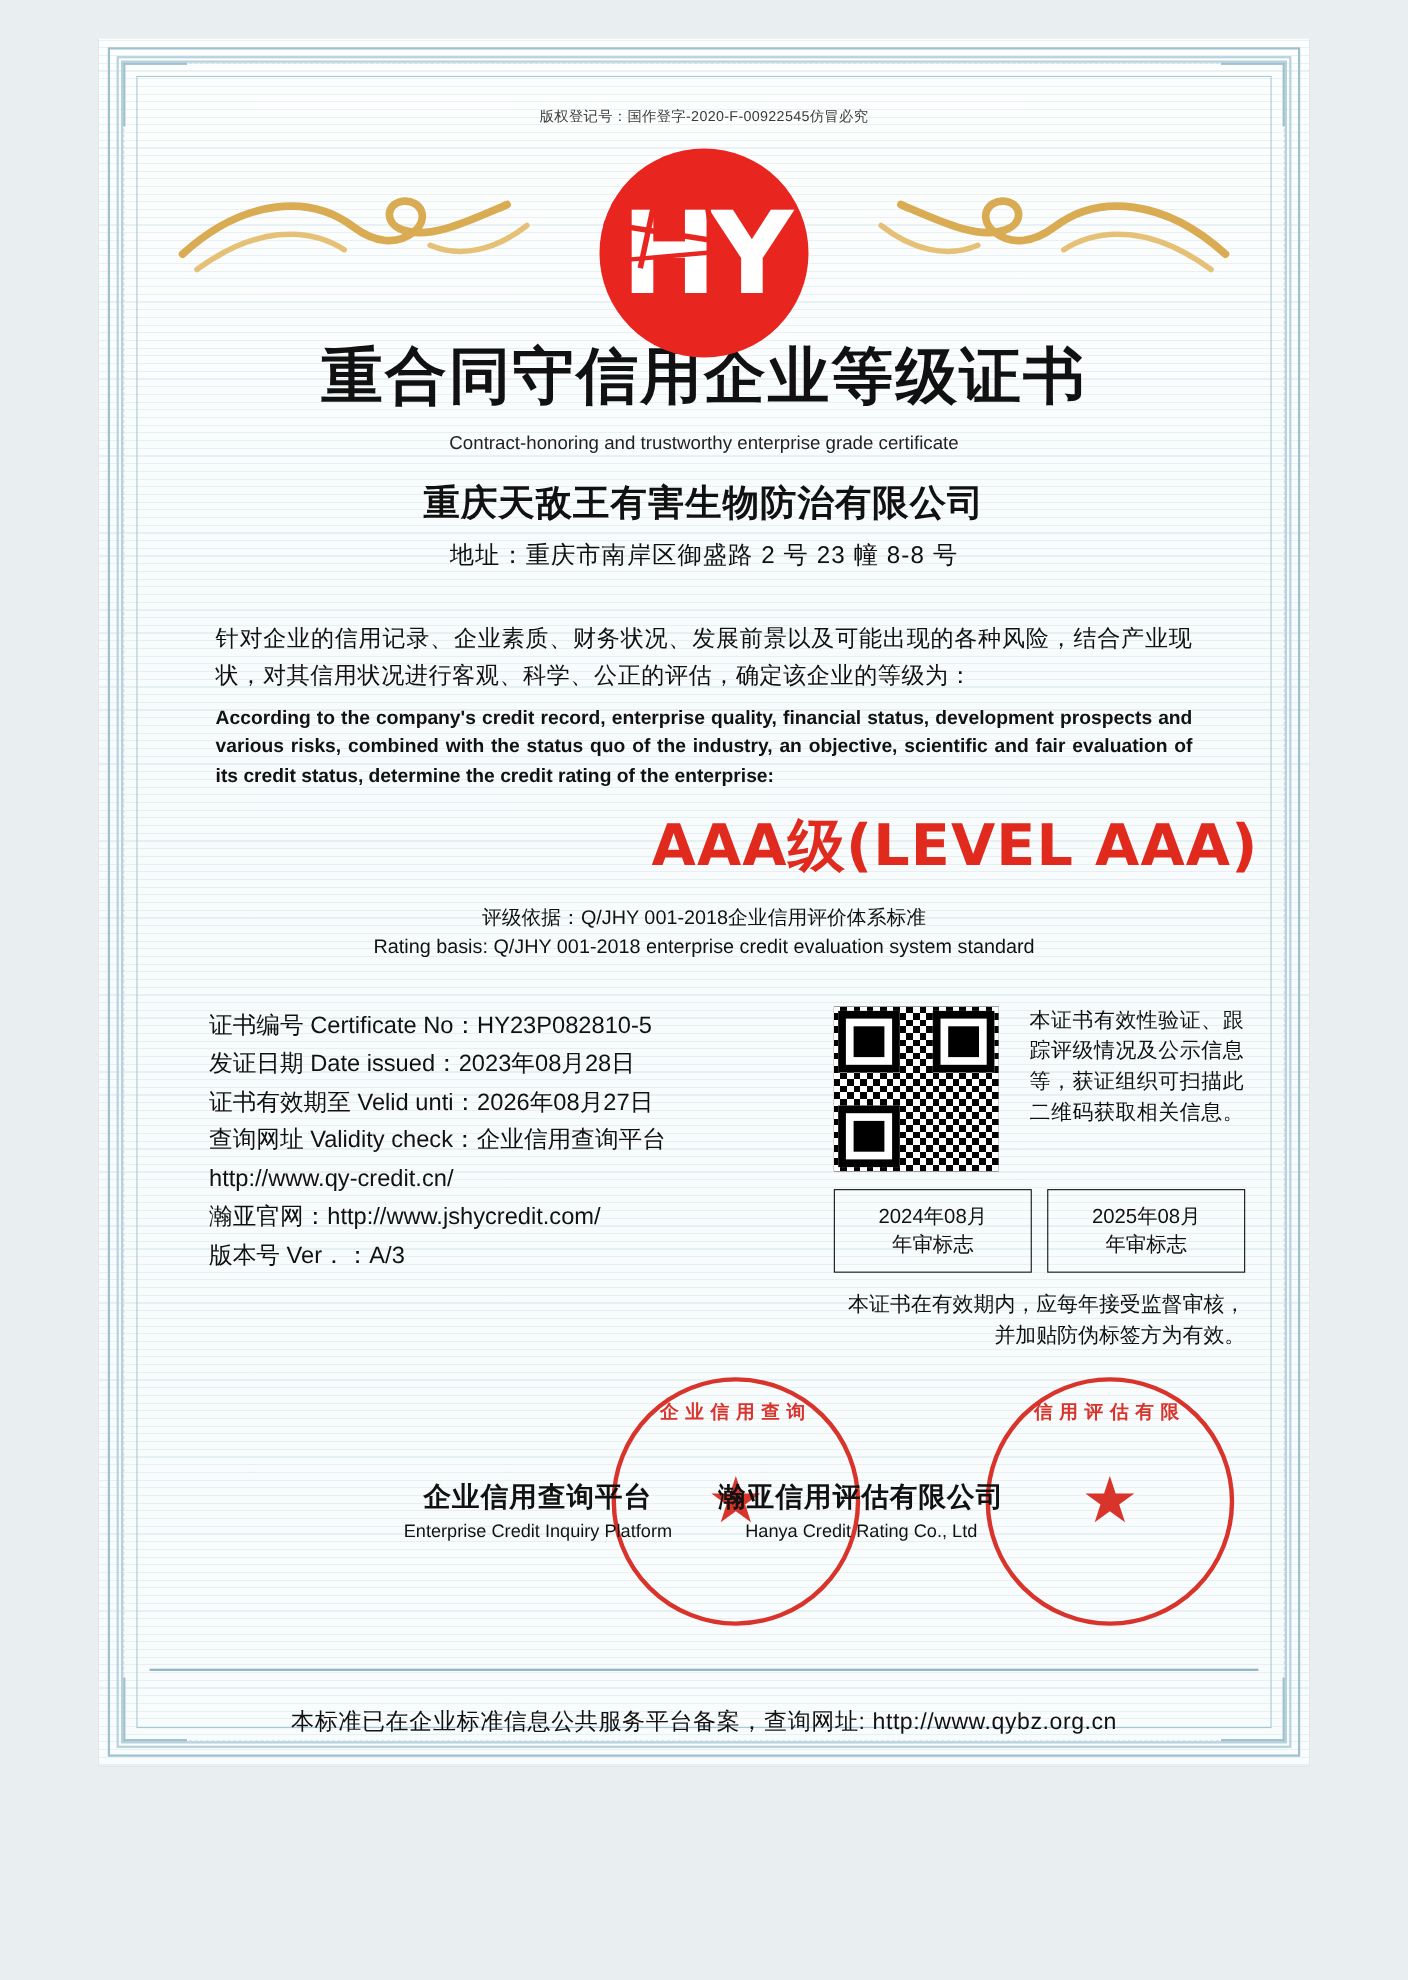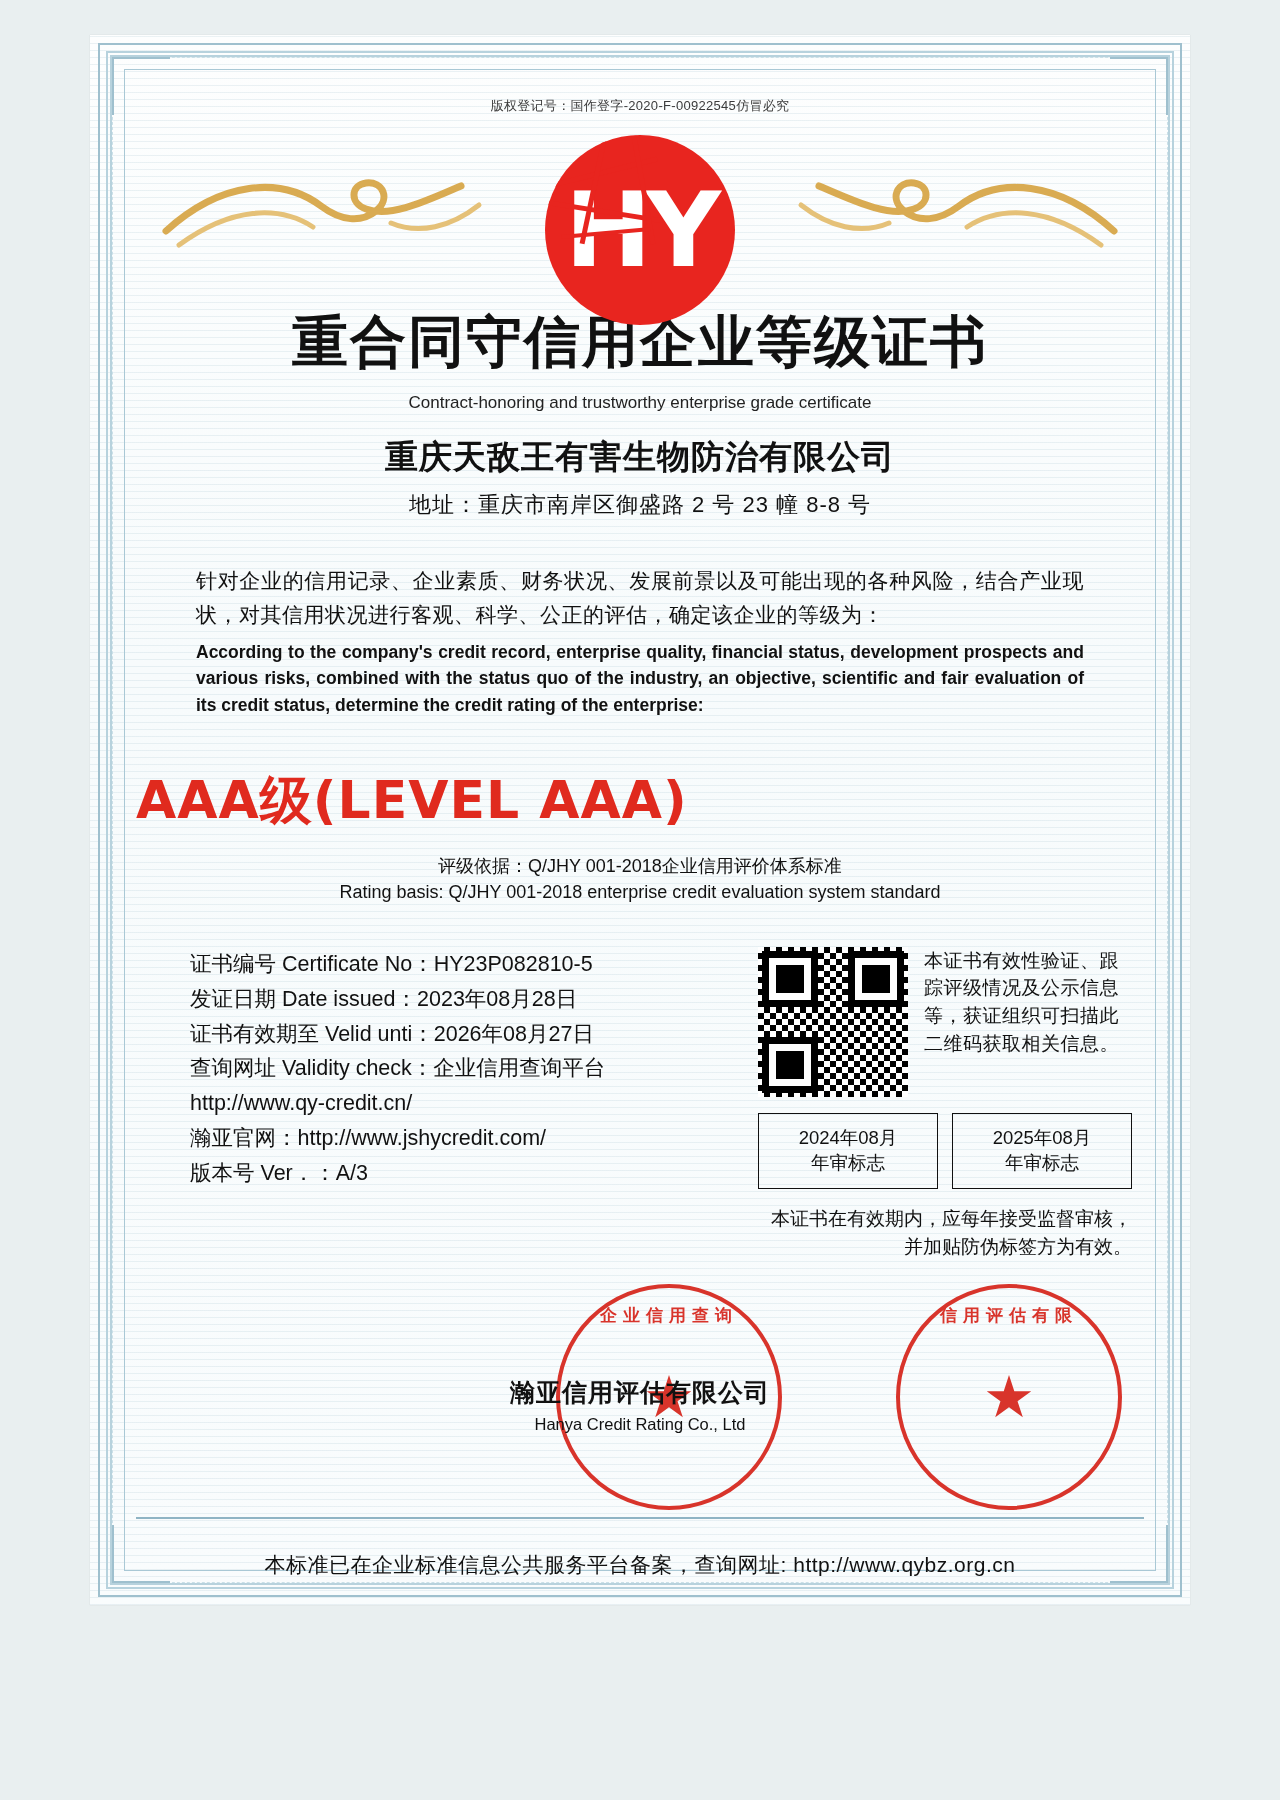--- a/index.html
+++ b/index.html
@@ -139,26 +139,26 @@
     margin:44px 60px 0 60px;
   }
   .body-cn{
     font-size:21px;line-height:1.6;color:#111;text-align:justify;letter-spacing:0.5px;
   }
   .body-en{
     font-size:17.5px;line-height:1.5;color:#111;margin-top:8px;text-align:justify;font-weight:bold;
   }
 
   .level{
-    text-align:left;
+    text-align:right;
     font-family:"DejaVu Sans", sans-serif;
     font-weight:bold;
     font-size:52px;
     color:#e02a1e;
-    margin-top:48px;
+    margin-top:16px;
     letter-spacing:1px;
   }
   .basis-cn{
     text-align:center;font-size:18px;color:#111;margin-top:18px;
   }
   .basis-en{
     text-align:center;font-size:18px;color:#111;margin-top:4px;
   }
 
   
@@ -172,21 +172,21 @@
     font-size:21.5px;
     line-height:1.62;
     color:#111;
   }
   .qr-area{
     flex:1;
     display:flex;
     flex-direction:column;
     margin-left:8px;
   }
-  .qr-top{display:flex;align-items:flex-start;}
+  .qr-top{display:flex;align-items:flex-start;gap:12px;}
   .qr{
     width:150px;height:150px;flex:0 0 150px;
     background:
       repeating-linear-gradient(90deg,#000 0 6px,#fff 6px 12px),
       repeating-linear-gradient(0deg,#000 0 6px,#fff 6px 12px);
     background-blend-mode:difference;
     background-color:#fff;
     position:relative;
   }
   .qr .eye{position:absolute;width:42px;height:42px;background:#fff;border:7px solid #000;}
@@ -363,20 +363,24 @@
 
       </div>
       <div class="seal right">
         <div class="arc">信用评估有限</div>
         <div class="star">★</div>
 
       </div>
 
       <div class="org-names">
         <div class="org">
+          <div class="cn">企业信用查询平台</div>
+          <div class="en">Enterprise Credit Inquiry Platform</div>
+        </div>
+        <div class="org">
           <div class="cn">瀚亚信用评估有限公司</div>
           <div class="en">Hanya Credit Rating Co., Ltd</div>
         </div>
       </div>
     </div>
 
   </div>
 
   <div class="bottom-bar">本标准已在企业标准信息公共服务平台备案，查询网址: http://www.qybz.org.cn</div>
 </div>

